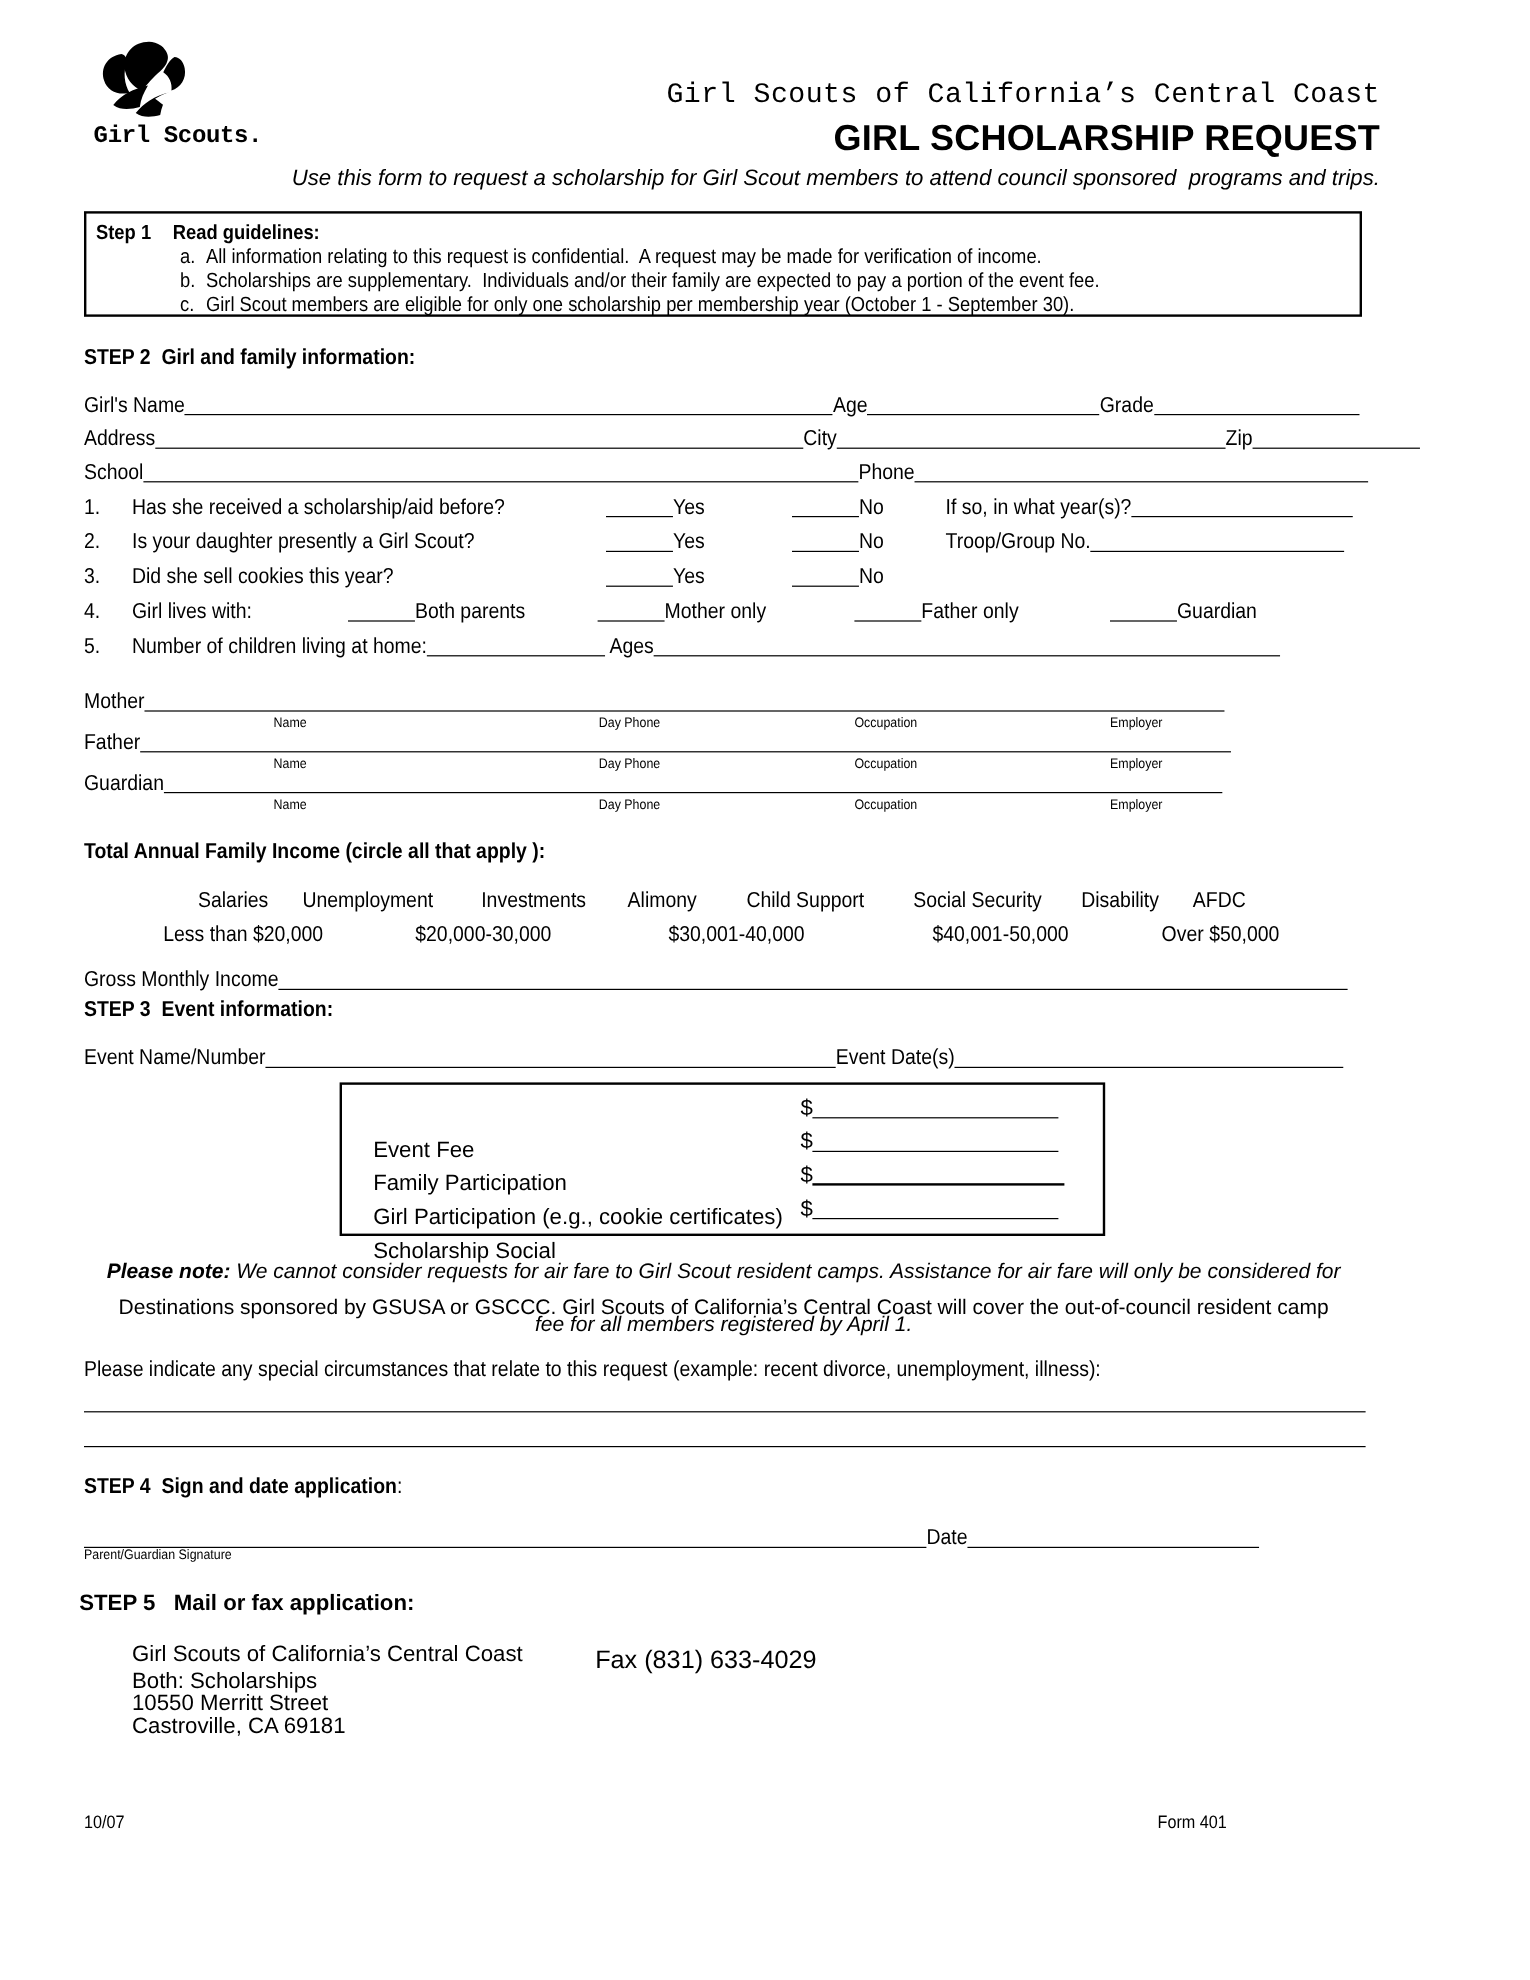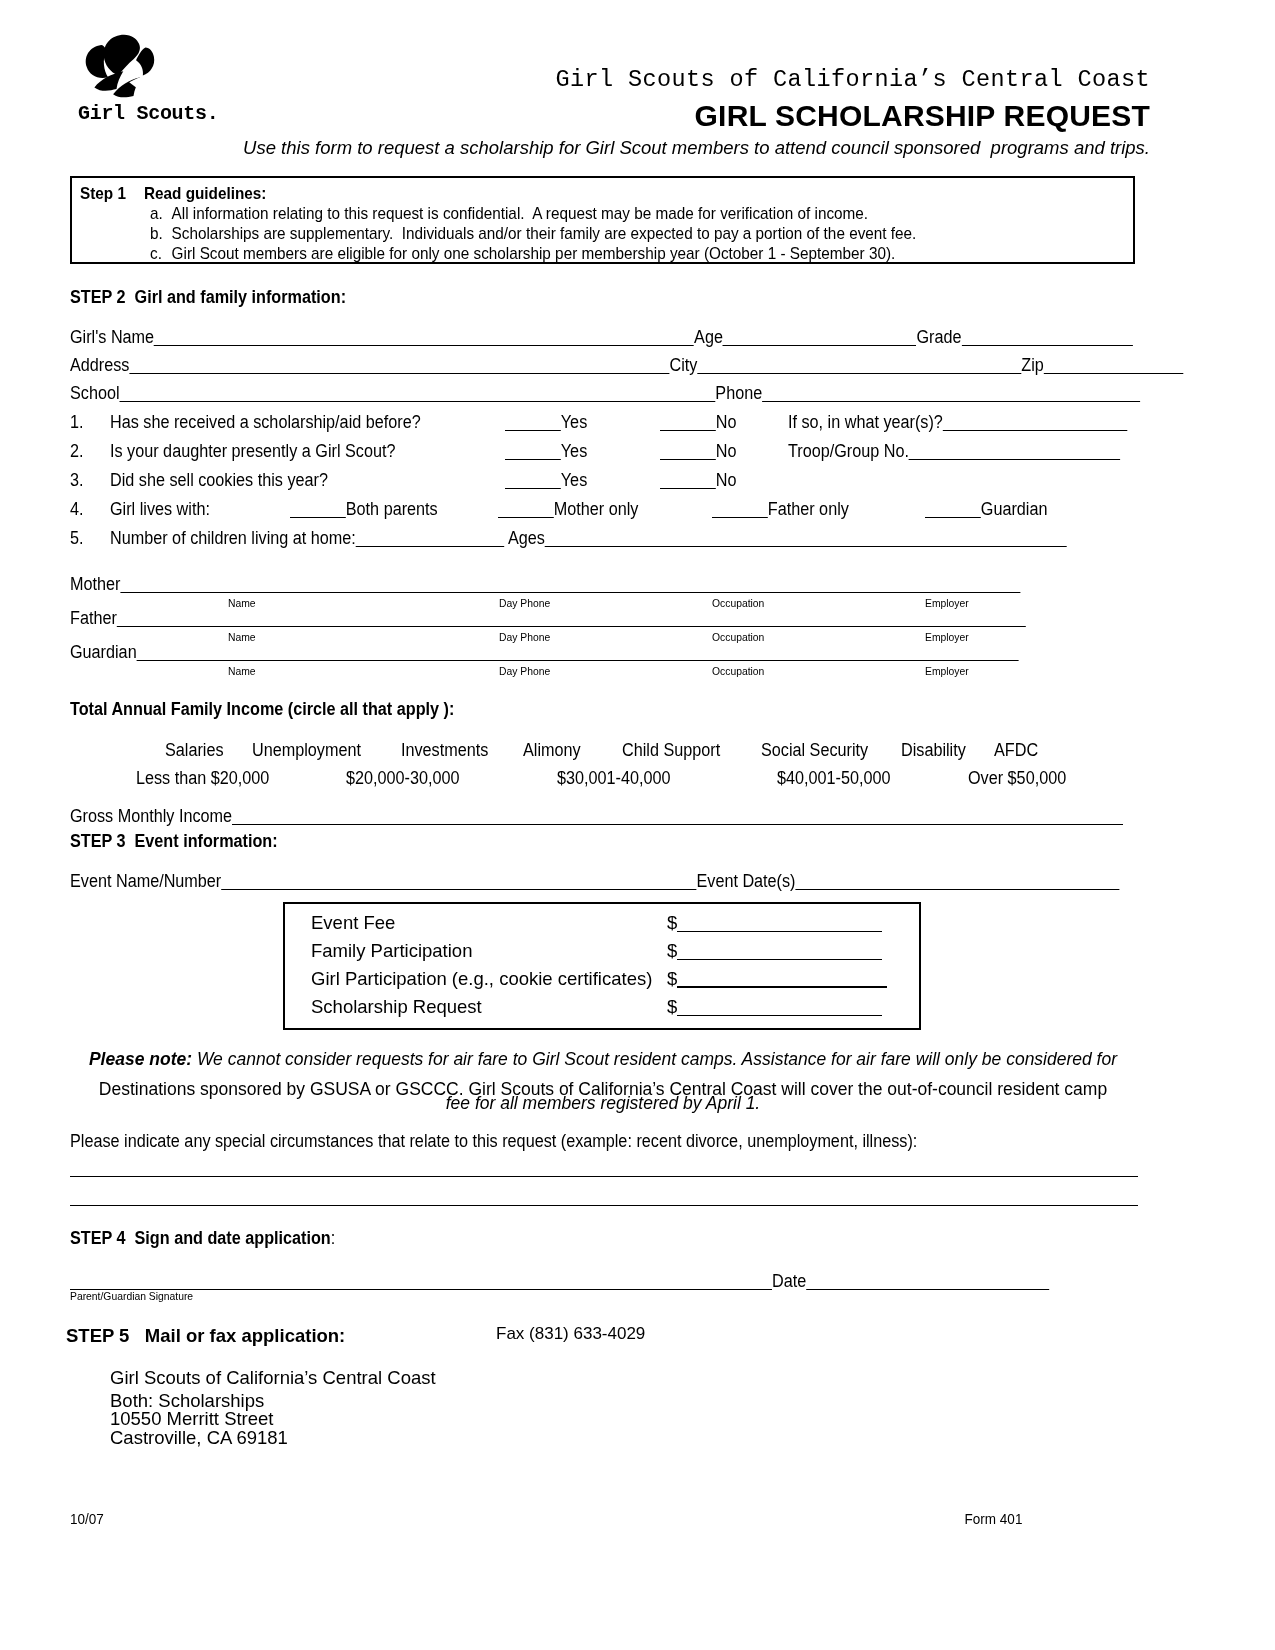--- a/index.html
+++ b/index.html
@@ -98,21 +98,21 @@
   .fld { font-size: 18px; }
   .tiny { font-size: 11.5px; }
 
   
   #fee-box {
     left: 283px; top: 902px;
     width: 638px; height: 128px;
     border: 2px solid #000;
     box-sizing: border-box;
   }
-  .fee-label { font-family:"Liberation Sans", sans-serif; font-size: 18.5px; white-space: pre; }
+  .fee-label { font-family:"Liberation Sans", sans-serif; font-size: 18.5px; white-space: pre; margin-top: 35px; }
   .fee-dollar { font-family:"Liberation Sans", sans-serif; font-size: 18.5px; }
 
   .note-em { font-weight: bold; font-style: italic; }
 
   #footer-left { left: 70px; top: 1510px; font-size: 15px; }
   #footer-right { left: 0px; top: 1510px; width: 1136px; text-align: right; font-size: 15px; }
 </style>
 </head>
 <body>
 
@@ -232,21 +232,21 @@
   <div class="abs" id="fee-box">
     <div class="abs fee-label" style="left:26px; top:8px;">Event Fee</div>
     <div class="abs fee-dollar" style="left:382px; top:8px;"><span>$</span><span class="dash" style="width:205px"></span></div>
 
     <div class="abs fee-label" style="left:26px; top:36px;">Family Participation</div>
     <div class="abs fee-dollar" style="left:382px; top:36px;"><span>$</span><span class="dash" style="width:205px"></span></div>
 
     <div class="abs fee-label" style="left:26px; top:64px;">Girl Participation (e.g., cookie certificates)</div>
     <div class="abs fee-dollar" style="left:382px; top:64px;"><span>$</span><span class="dash" style="width:210px; border-bottom-width:2.6px"></span></div>
 
-    <div class="abs fee-label" style="left:26px; top:92px;">Scholarship Request</div>
+    <div class="abs fee-label" style="left:26px; top:92px;">Scholarship Social</div>
     <div class="abs fee-dollar" style="left:382px; top:92px;"><span>$</span><span class="dash" style="width:205px"></span></div>
   </div>
 
   <div class="abs" style="left:70px; top:1049px; width:1066px; text-align:center; font-size:17.5px; font-style:italic;"><span class="note-em">Please note:</span><span> We cannot consider requests for air fare to Girl Scout resident camps.  Assistance for air fare will only be considered for</span></div>
   <div class="abs" style="left:70px; top:1079px; width:1066px; text-align:center; font-size:17.5px; ">Destinations sponsored by GSUSA or GSCCC.  Girl Scouts of California’s Central Coast  will cover the out-of-council resident camp</div>
   <div class="abs" style="left:70px; top:1093px; width:1066px; text-align:center; font-size:17.5px; font-style:italic;">fee for all members registered by April 1.</div>
 
   <div class="abs narrow fld" style="left:70px; top:1131px;">Please indicate any special circumstances that relate to this request (example: recent divorce, unemployment, illness):</div>
   <div class="abs rule" style="left:70px; top:1176px; width:1068px;"></div>
   <div class="abs rule" style="left:70px; top:1205px; width:1068px;"></div>
@@ -255,18 +255,18 @@
 
   <div class="abs narrow fld" style="left:70px; top:1271px;"><span class="dash" style="width:780px"></span><span>Date</span><span class="dash" style="width:270px"></span></div>
   <div class="abs narrow tiny" style="left:70px; top:1290px;">Parent/Guardian Signature</div>
 
   <div class="abs wide" style="left:66px; top:1325px; font-size:18.5px; font-weight:bold;">STEP 5   Mail or fax application:</div>
 
   <div class="abs wide" style="left:110px; top:1367px; font-size:18.5px;">Girl Scouts of California’s Central Coast</div>
   <div class="abs wide" style="left:110px; top:1390px; font-size:18.5px;">Both: Scholarships</div>
   <div class="abs wide" style="left:110px; top:1408px; font-size:18.5px;">10550 Merritt Street</div>
   <div class="abs wide" style="left:110px; top:1427px; font-size:18.5px;">Castroville, CA 69181</div>
-  <div class="abs wide" style="left:496px; top:1324px; font-size:17px;">Fax (831) 633-4029</div>
+  <div class="abs wide" style="left:496px; top:1372px; font-size:21px;">Fax (831) 633-4029</div>
 
   <div class="abs narrow" id="footer-left">10/07</div>
   <div class="abs narrow" id="footer-right">Form 401</div>
 
 </div>
 
 </body></html>

